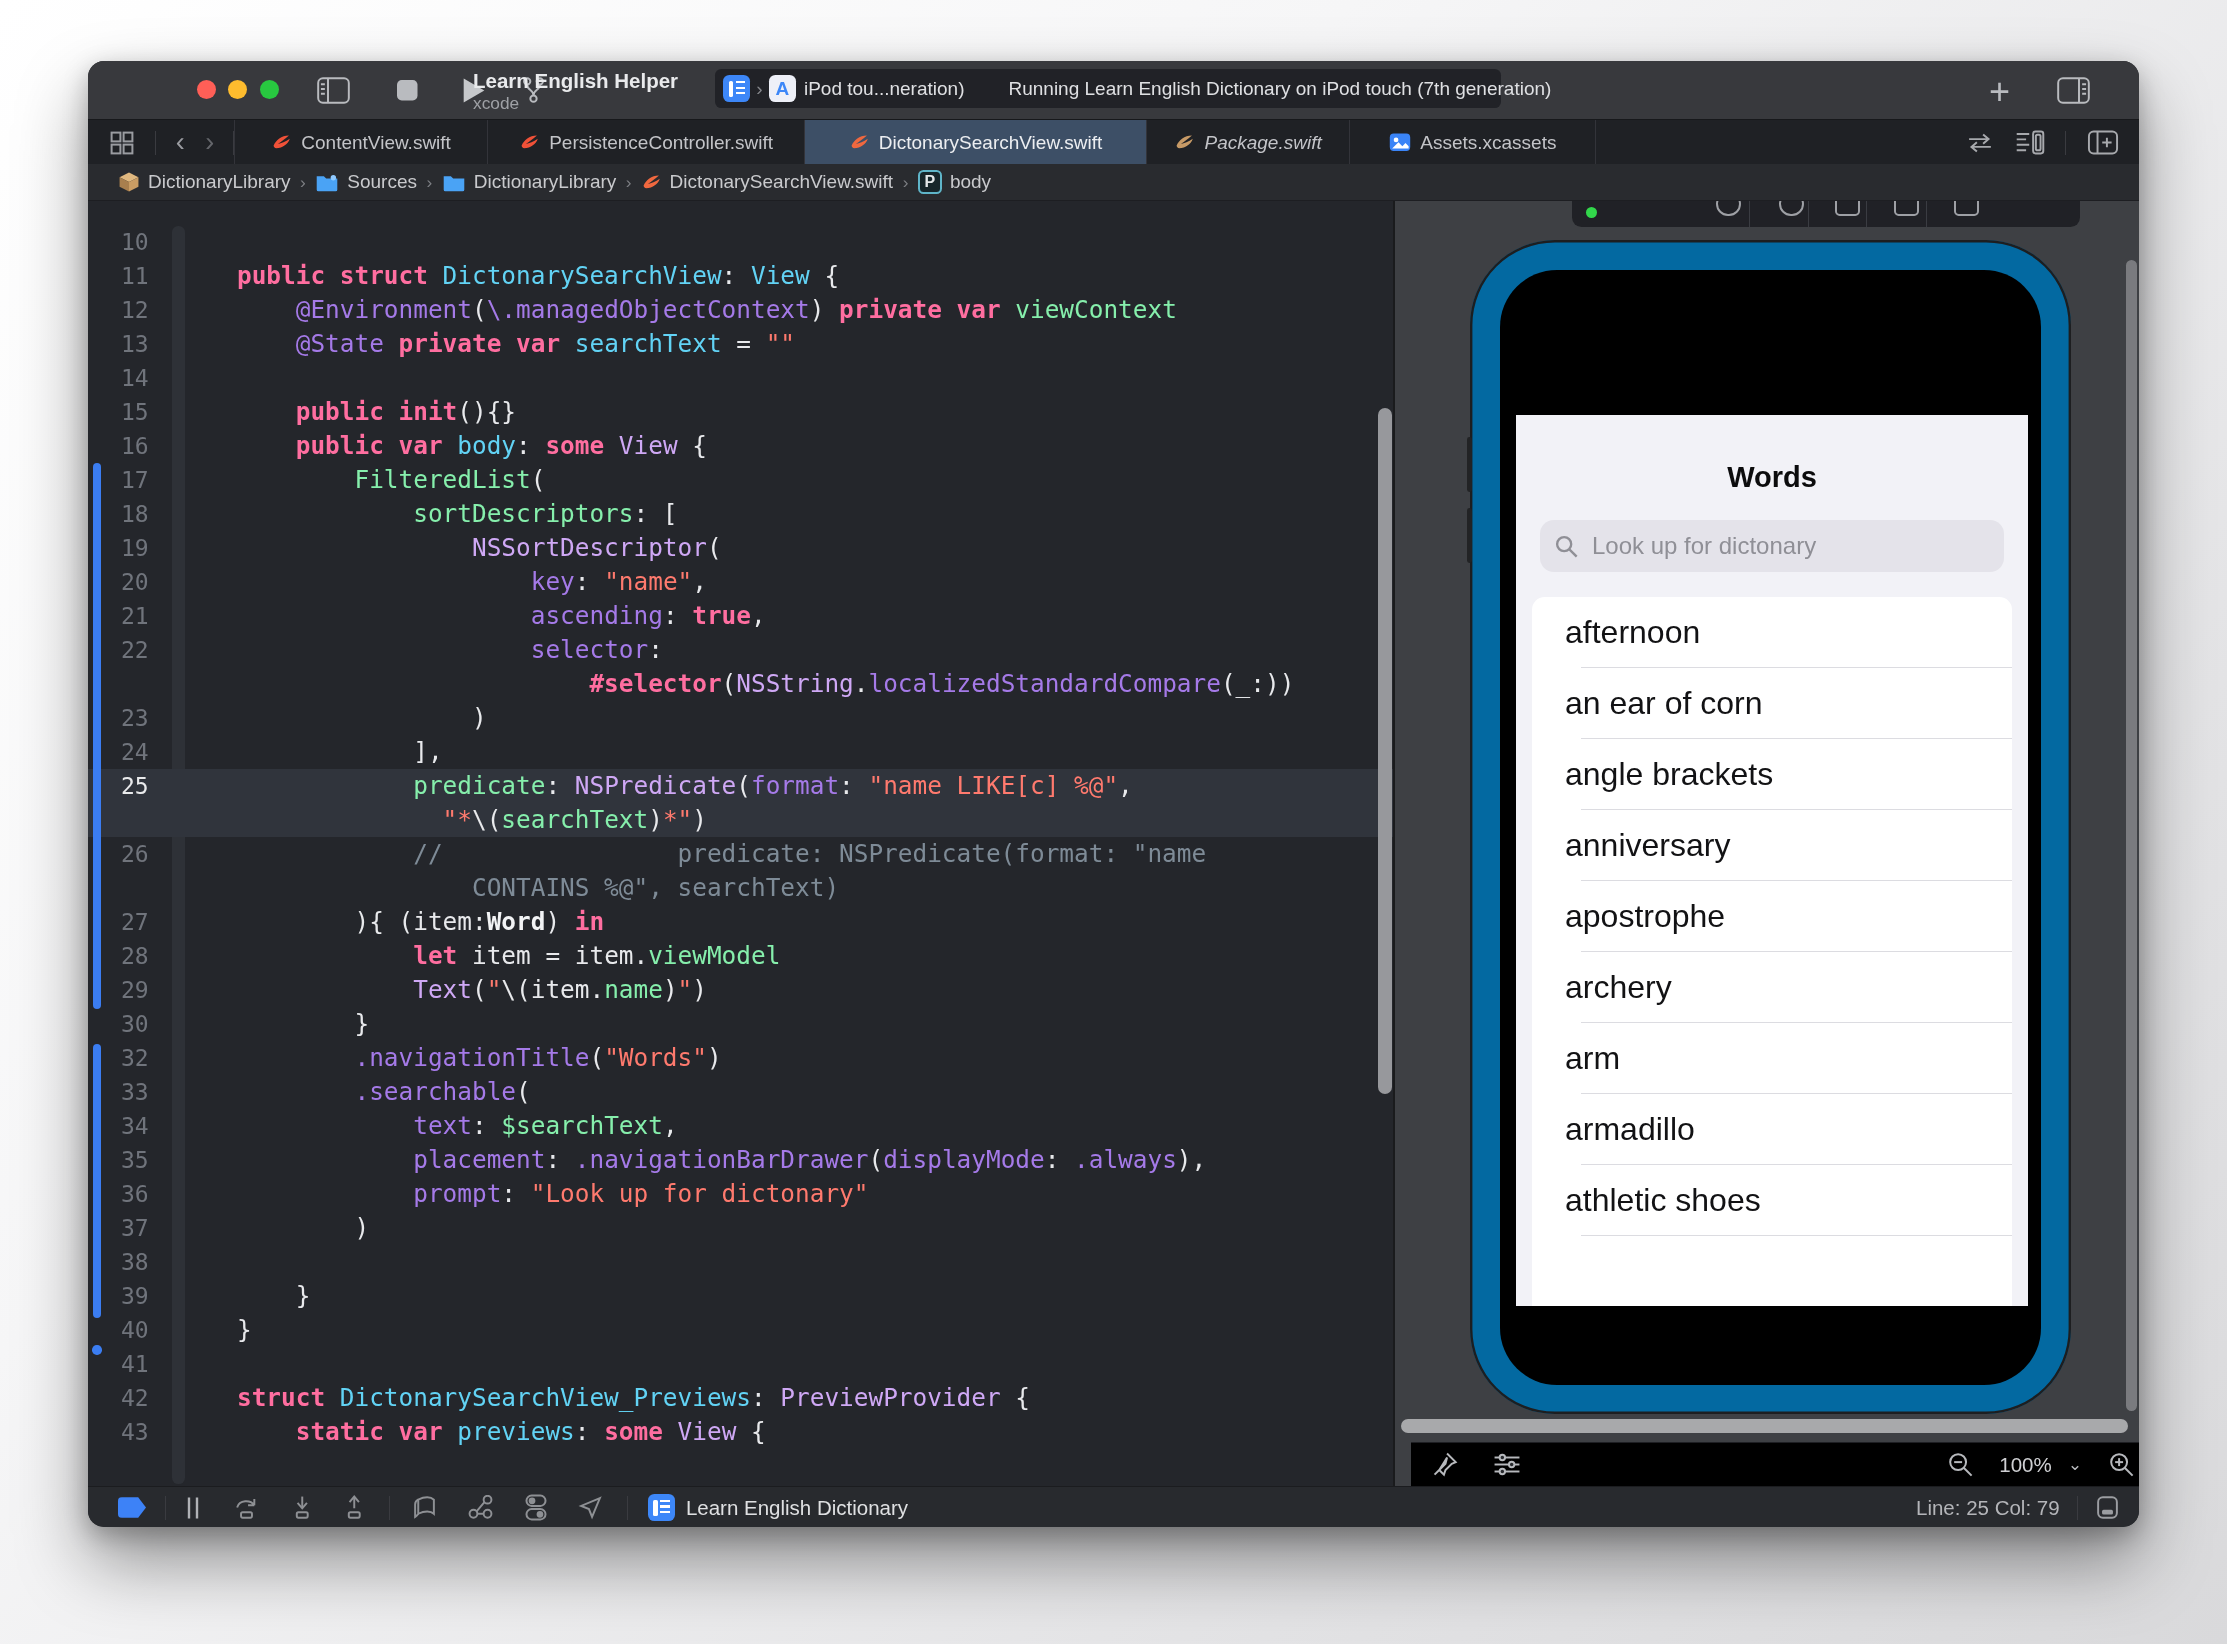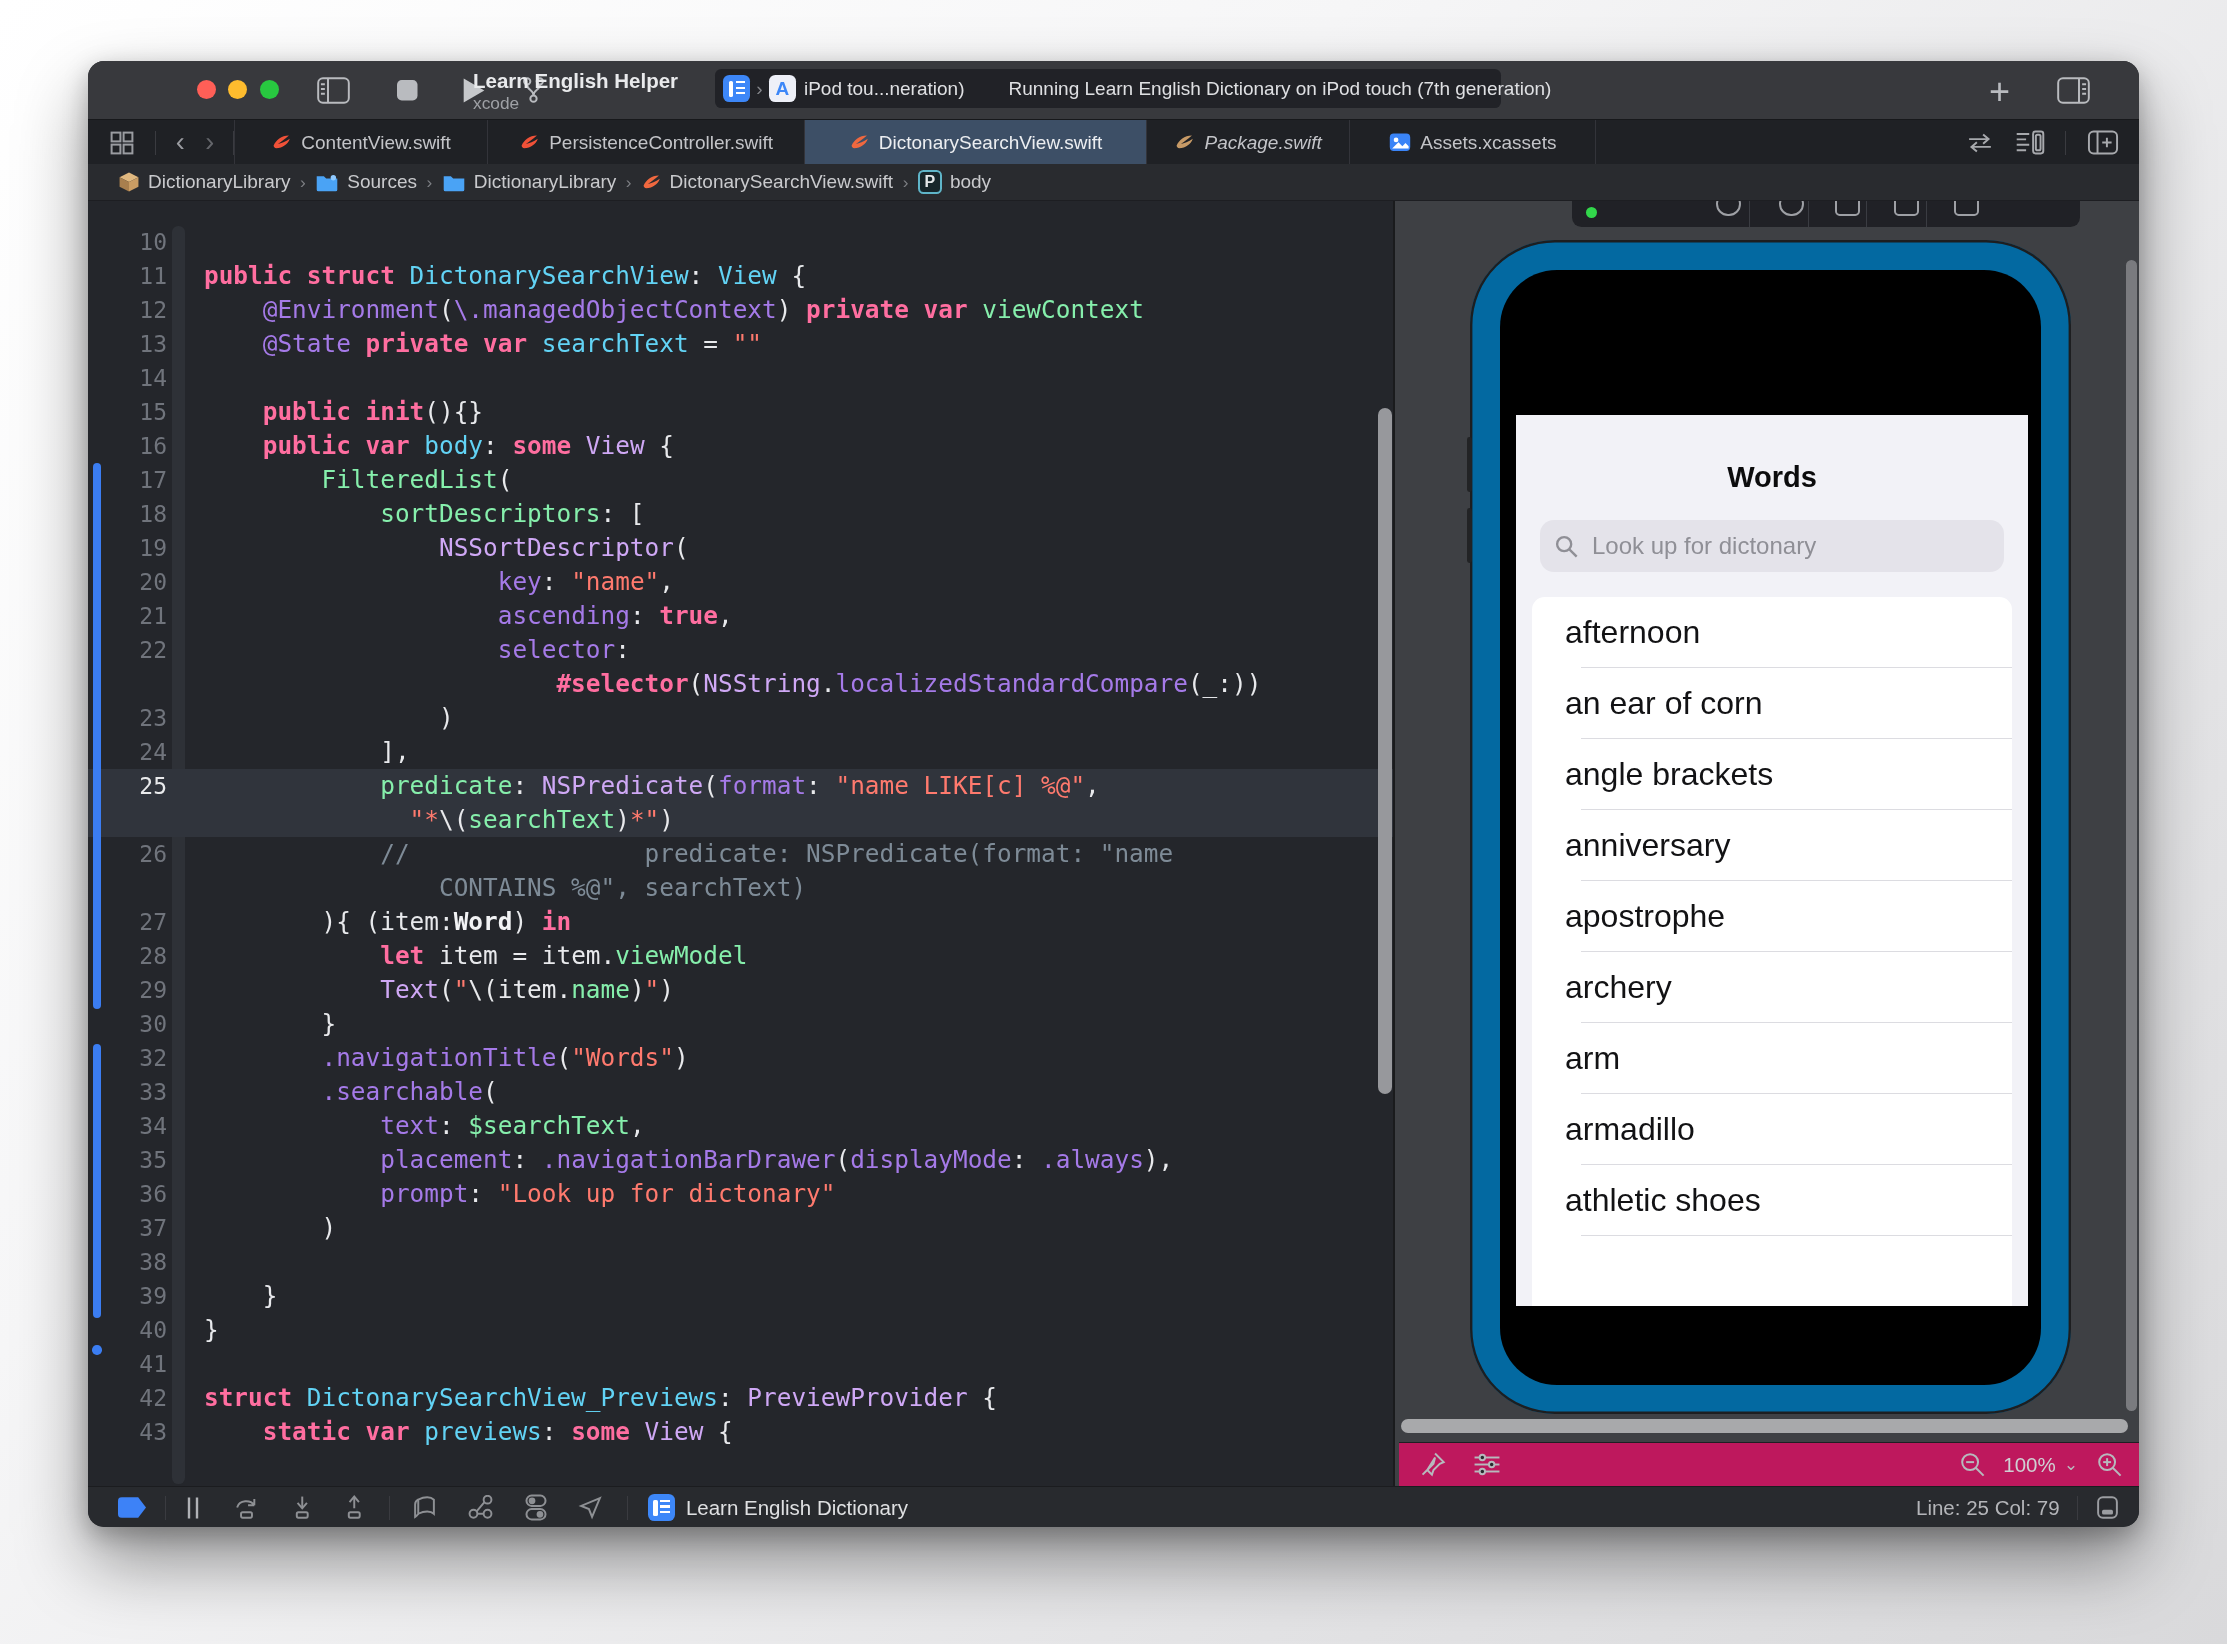--- a/index.html
+++ b/index.html
@@ -46,22 +46,22 @@
   .jumpbar .bc{color:#c9cacd;font-size:19px;display:flex;align-items:center;gap:8px;white-space:nowrap;}
   .jumpbar .sep{color:#7d7f84;font-size:17.3px;margin:0 9.5px;}
   .psym{width:24px;height:24px;border-radius:5.5px;border:2px solid #5fb5c9;background:#17262b;
         color:#e3e7e9;font-size:16px;font-weight:bold;display:flex;align-items:center;justify-content:center;box-sizing:border-box;}
   
   .editor{position:absolute;left:0;top:140px;width:1307px;height:1285px;background:#24262b;overflow:hidden;}
   .ribbon{position:absolute;left:84px;top:25px;width:12.6px;height:1258px;background:#2e3137;border-radius:6.3px;}
   .codewrap{position:absolute;left:0;top:24px;width:100%;}
   .crow{height:34px;line-height:34px;white-space:pre;font-family:"DejaVu Sans Mono",monospace;font-size:24.4px;position:relative;}
   .crow.hl{background:#30343c;}
-  .ln{display:inline-block;width:79px;text-align:right;color:#70747c;font-size:23px;
-      font-family:"DejaVu Sans Mono",monospace;vertical-align:top;}
+  .ln{display:inline-block;width:79px;text-align:left;color:#70747c;font-size:23px;
+      font-family:"DejaVu Sans Mono",monospace;vertical-align:top;margin-left:33px;}
   .crow.hl .ln{color:#e9eaec;}
   .ccode{margin-left:37px;}
   .c-p{color:#e8e9ec}.c-k{color:#ff6ea0;font-weight:bold}.c-d{color:#62d3f5}
   .c-t{color:#cfa8f5}.c-m{color:#a57ae8}.c-j{color:#86efac}.c-s{color:#ff7a6e}
   .c-c{color:#7e8b97}.c-b{color:#f2f3f5;font-weight:bold}
   .chbar{position:absolute;left:4.7px;width:8px;border-radius:4px;background:#3b7df2;}
   .chdot{position:absolute;left:4px;width:9.5px;height:9.5px;border-radius:50%;background:#3b7df2;}
   .vscroll{position:absolute;right:3.2px;top:207px;width:14px;height:686px;background:#97989c;border-radius:7px;}
   .editor-divider{position:absolute;left:1305px;top:140px;width:1.6px;height:1285px;background:#1a1b1d;}
   
@@ -82,22 +82,22 @@
   .searchbox{position:absolute;left:24px;top:105px;width:464px;height:52px;background:#e4e3ea;border-radius:14px;
              display:flex;align-items:center;padding-left:14px;box-sizing:border-box;gap:11px;}
   .searchbox input{border:none;outline:none;background:transparent;font-size:24px;color:#333;width:347px;
                    font-family:"Liberation Sans",sans-serif;}
   .searchbox input::placeholder{color:#8f8f96;}
   .card{position:absolute;left:16px;top:182px;width:480px;height:709px;background:#ffffff;border-radius:12.6px 12.6px 0 0;overflow:hidden;}
   .wrow{height:71px;position:relative;display:flex;align-items:center;padding-left:33px;box-sizing:border-box;
         font-size:32px;color:#121214;}
   .wrow:after{content:"";position:absolute;left:49px;right:0;bottom:0;height:1.2px;background:#dcdce1;}
   .hscroll{position:absolute;left:6.3px;bottom:53px;width:727px;height:14px;background:#a8a9ab;border-radius:7px;}
-  .canvasbar{position:absolute;left:4px;bottom:0;width:100%;height:43px;background:#be185d;border-top:0.8px solid #1e1f23;
-             display:flex;align-items:center;color:#b7b9bd;}
+  .canvasbar{position:absolute;left:16px;bottom:0;width:100%;height:43px;background:#000000;border-top:0.8px solid #1e1f23;
+             display:flex;align-items:center;color:#b7b9bd;gap:8px;}
   .zoomlabel{font-size:20.5px;color:#cfd0d3;}
   .pvscroll{position:absolute;right:1.6px;top:59px;width:11px;height:1151px;background:#85868a;border-radius:5.5px;opacity:.85;}
   
   .statusbar{position:absolute;left:0;top:1425px;width:100%;height:41px;background:#282a2e;border-top:0.8px solid #1b1c1f;
              display:flex;align-items:center;color:#b0b2b6;}
   .bp{width:28px;height:20.5px;background:#3d82f7;border-radius:4px;clip-path:polygon(0 0,72% 0,100% 50%,72% 100%,0 100%);}
   .sb-label{color:#dfe0e2;font-size:20.5px;margin-left:11px;white-space:nowrap;}
   .sb-right{margin-left:auto;display:flex;align-items:center;gap:17.3px;padding-right:19px;}
   .linecol{font-size:20.5px;color:#b4b5b9;white-space:nowrap;}
   svg{display:block;}

